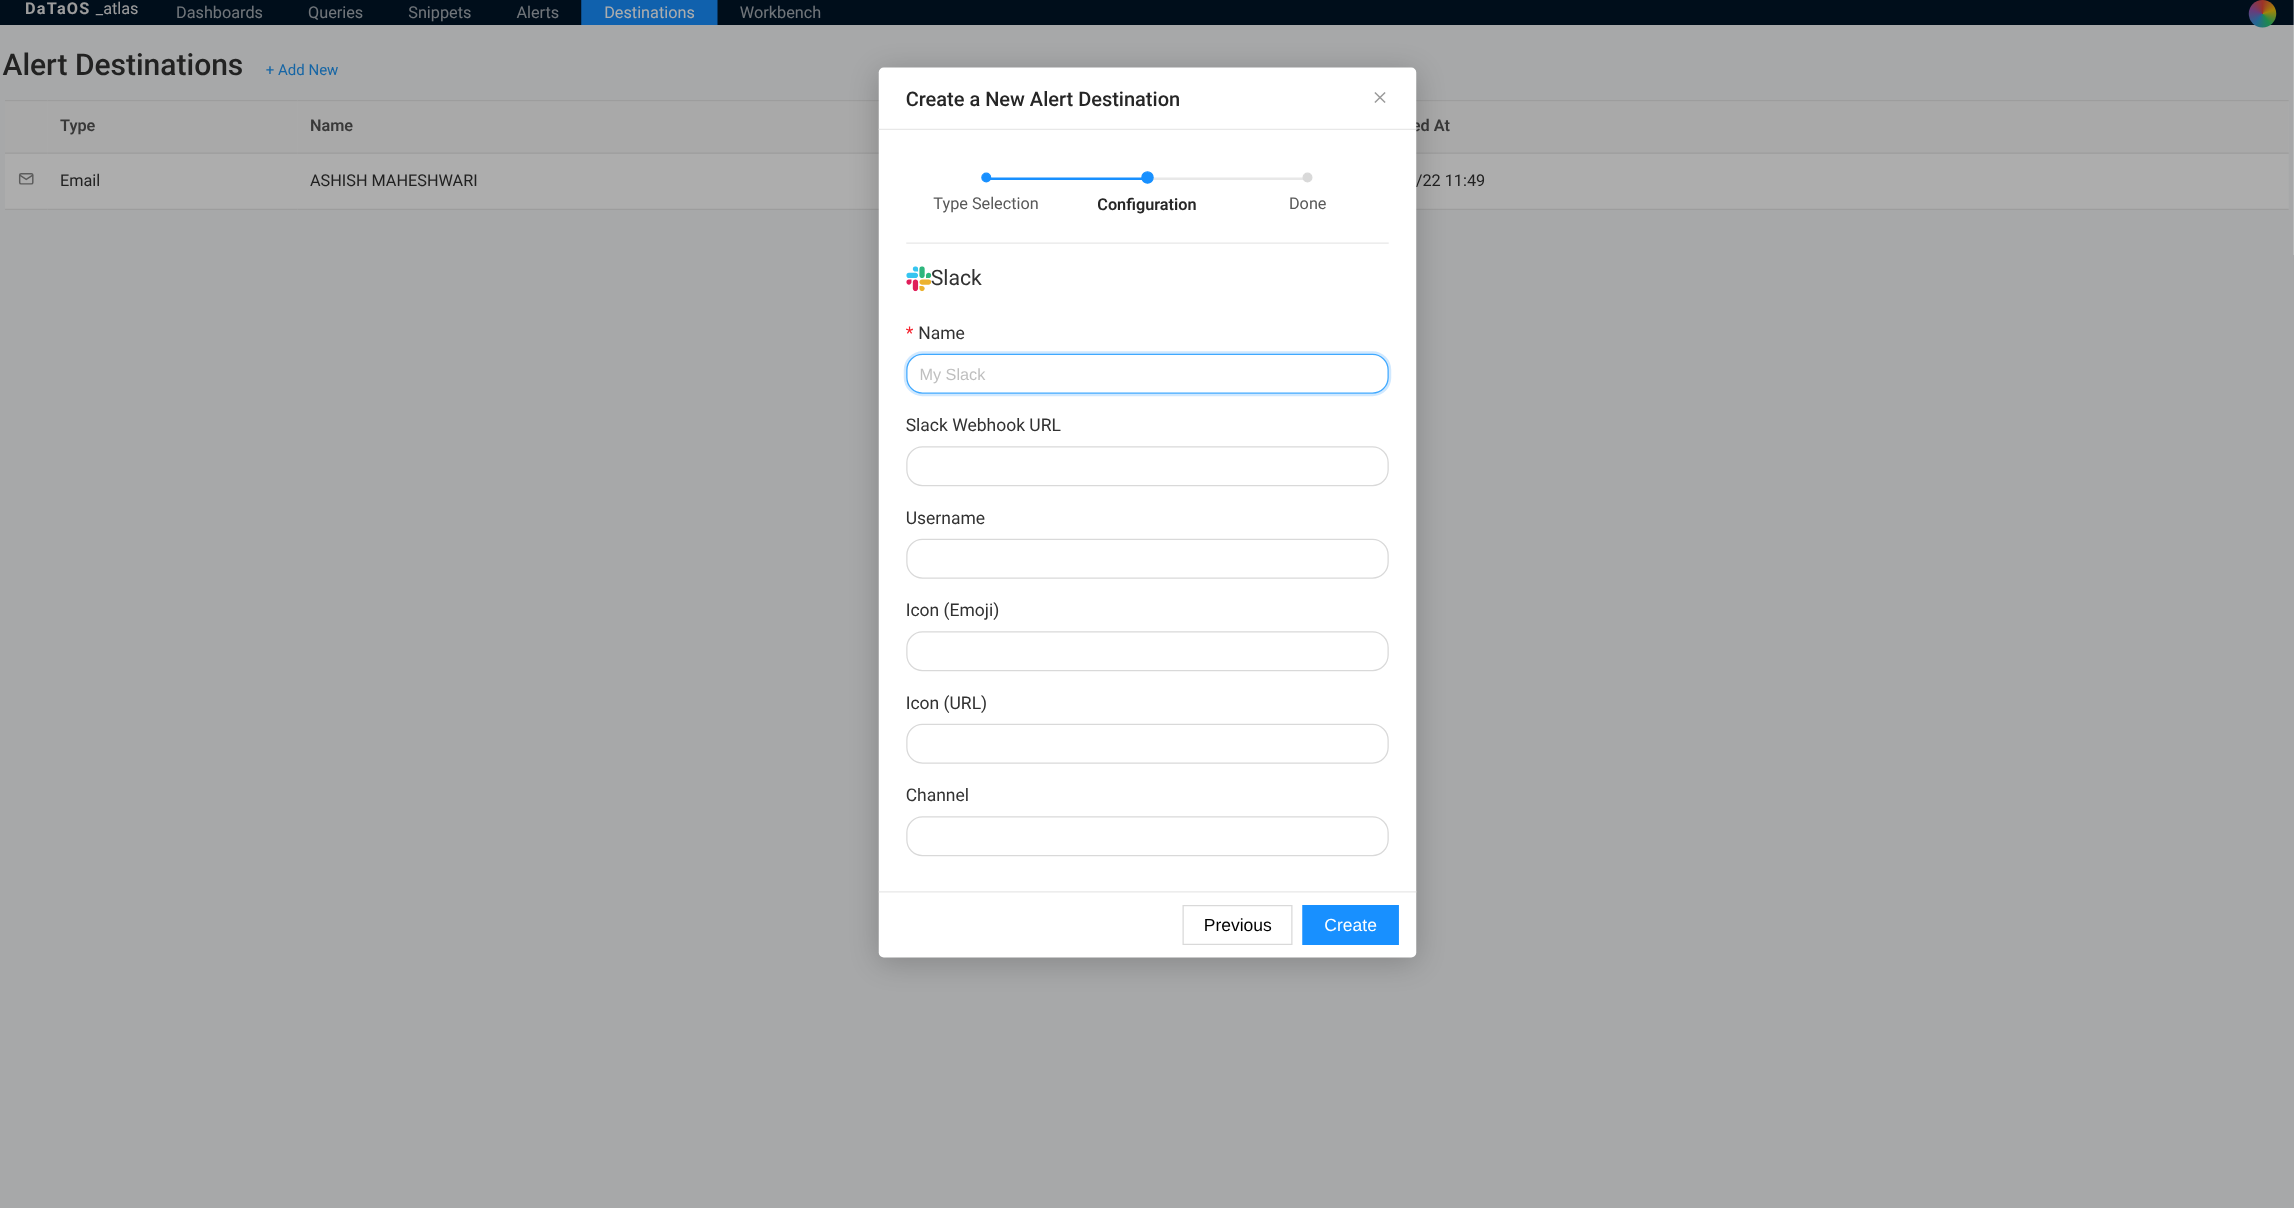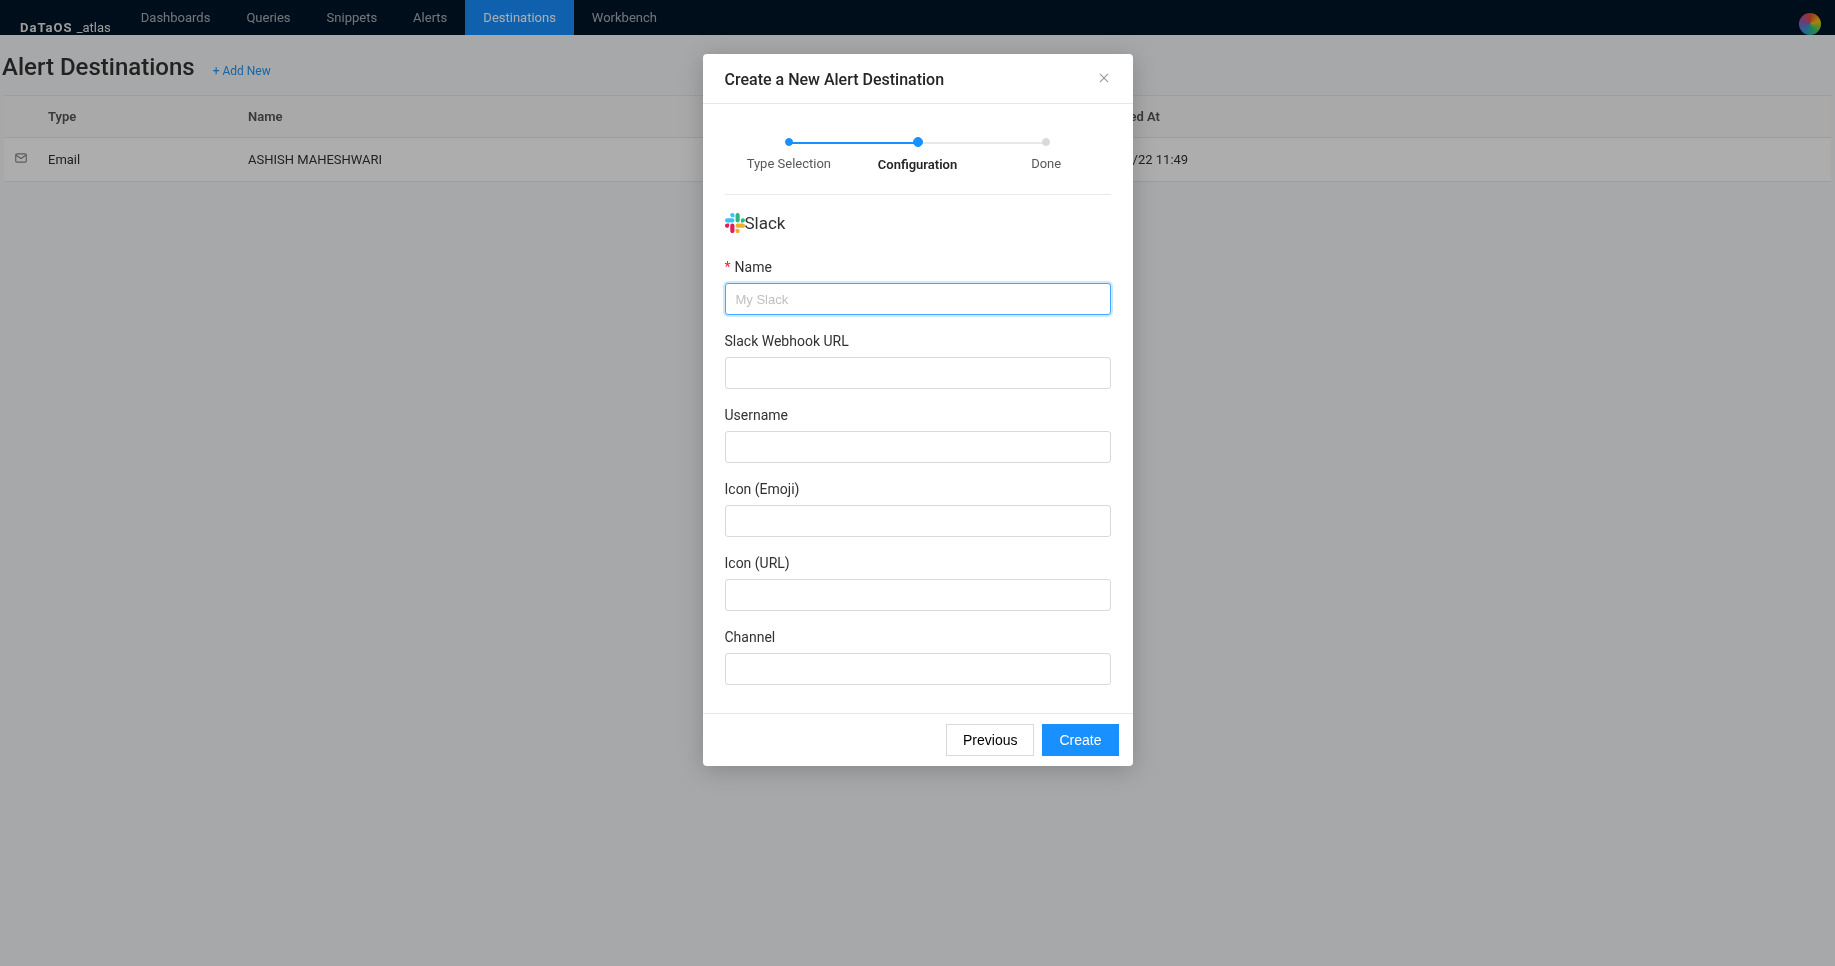--- a/index.html
+++ b/index.html
@@ -2,23 +2,23 @@
 <html><head>
 <meta charset="utf-8">
 <style>
   * { box-sizing: border-box; margin: 0; padding: 0; }
   html, body { width: 100%; height: 100%; font-family: -apple-system, BlinkMacSystemFont, "Segoe UI", Roboto, "Helvetica Neue", Arial, sans-serif; font-size: 14px; color: #323232; }
   body { background: #f6f8f9; position: relative; }
 
   
   .topnav {
     background: #001529;
-    height: 35px;
-    display: flex;
-    align-items: flex-end;
+    height: 20px;
+    display: flex;
+    align-items: flex-start;
     padding: 0 8px;
     color: #9ea7ad;
   }
   .brand {
     color: #e6e6e6;
     font-weight: 700;
     padding: 0 12px;
     letter-spacing: 1px;
     font-size: 13px;
   }
@@ -173,21 +173,21 @@
   
   .form-group { margin-bottom: 18px; }
   .form-label { display:block; font-size: 14px; margin-bottom: 8px; color:#323232; }
   .required-star { color: #f5222d; margin-right: 4px; }
   .form-input {
     width: 100%;
     height: 32px;
     padding: 4px 10px;
     font-size: 13px;
     border: 1px solid #d9d9d9;
-    border-radius: 3px;
+    border-radius: 13px;
     outline: none;
     color:#333;
   }
   .form-input.focused {
     border-color: #40a9ff;
     box-shadow: 0 0 0 2px rgba(24,144,255,0.2);
   }
   .form-input::placeholder { color: #bfbfbf; }
 
   

